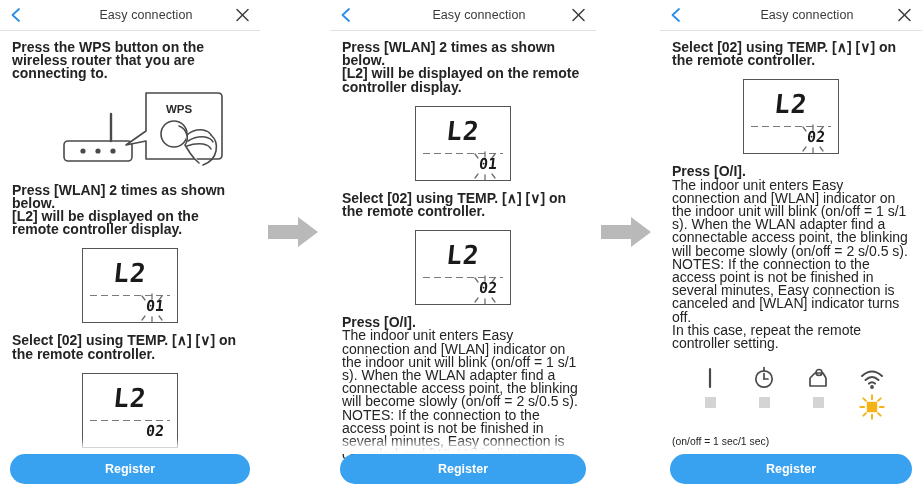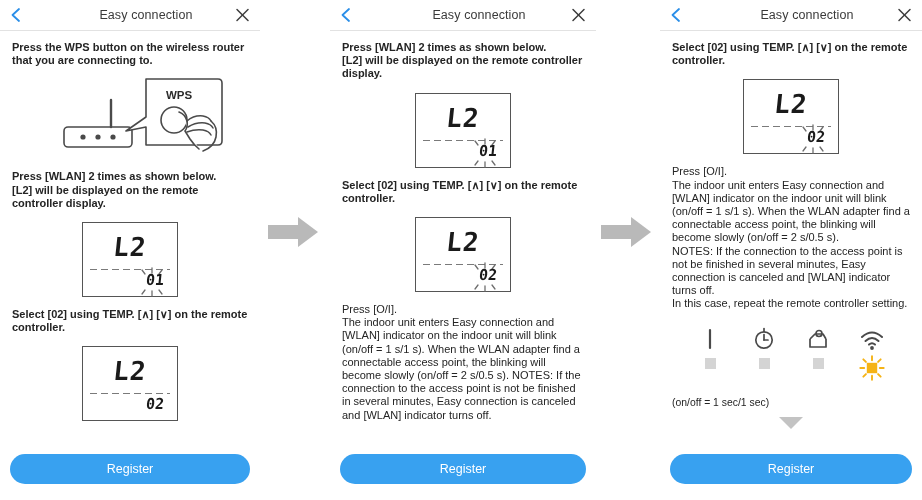--- a/index.html
+++ b/index.html
@@ -14,24 +14,24 @@
 
   .titlebar{position:relative;height:30px;background:#ffffff;border-bottom:1px solid #e2e2e2;
             display:flex;align-items:center;justify-content:center;padding-left:32px;}
   .titlebar .ttl{font-size:12.5px;color:#3a3a3a;font-weight:400;letter-spacing:.1px;}
   .back-chev{position:absolute;left:9px;top:50%;transform:translateY(-50%);width:14px;height:16px;cursor:pointer;}
   .close-x{position:absolute;right:10px;top:50%;transform:translateY(-50%);width:15px;height:15px;cursor:pointer;}
 
   .body{position:relative;height:470px;padding:0;}
   .content{position:absolute;left:0;right:0;top:0;padding:10px 12px 0 12px;box-sizing:border-box;}
 
-  p.tx{margin:0 0 0 0;font-size:11px;line-height:13.2px;color:#242424;}
+  p.tx{margin:0 0 0 0;font-size:14px;line-height:13.2px;color:#242424;}
   p.tx.b{font-weight:bold;}
   p.gap{margin-top:11px;}
-  .bold-lead{font-weight:normal;}
+  .bold-lead{font-weight:bold;}
 
   
   .lcd-wrap{display:flex;justify-content:center;margin:12px 0 0 0;}
   .lcd{width:96px;height:75px;border:1.4px solid #555;background:#fff;position:relative;box-sizing:border-box;}
   .lcd .seg-top{position:absolute;top:11px;left:0;right:0;text-align:center;
        font-family:"DejaVu Sans Mono",monospace;font-size:26px;font-weight:bold;color:#1a1a1a;
        letter-spacing:1px;line-height:26px;transform:skewX(-6deg);}
   .lcd .divider{position:absolute;left:7px;right:7px;top:46px;height:1px;
        background:repeating-linear-gradient(to right,#7a7a7a 0 7px,transparent 7px 11px);}
   .lcd .seg-bot{position:absolute;right:13px;top:49px;font-family:"DejaVu Sans Mono",monospace;
@@ -46,21 +46,21 @@
   .indi{width:34px;display:flex;flex-direction:column;align-items:center;}
   .indi .glyph{height:26px;display:flex;align-items:flex-end;justify-content:center;}
   .indi .sq{width:11px;height:11px;background:#d4d4d4;margin-top:7px;}
   .indi .lampwrap{position:relative;width:26px;height:26px;margin-top:4px;display:flex;align-items:center;justify-content:center;}
   .note-center{text-align:left;font-size:10.4px;color:#242424;margin-top:16px;}
   .down-arrow{display:flex;justify-content:center;margin-top:8px;}
 
   
   .register{position:absolute;left:10px;right:10px;bottom:17px;height:30px;border-radius:17px;
             background:#38a1f0;color:#ffffff;font-size:12.5px;display:flex;align-items:center;
-            justify-content:center;cursor:pointer;border:none;font-family:"Liberation Sans",sans-serif;}
+            justify-content:center;cursor:pointer;border:none;font-family:"Liberation Sans",sans-serif;font-weight:bold;}
 
   
   .fade{position:absolute;left:0;right:0;bottom:47px;height:16px;
         background:linear-gradient(to bottom,rgba(255,255,255,0) 0%,rgba(255,255,255,.95) 75%,#fff 100%);
         pointer-events:none;}
 
   
   .step-arrow{position:absolute;top:215px;width:52px;height:34px;}
 </style>
 </head>

